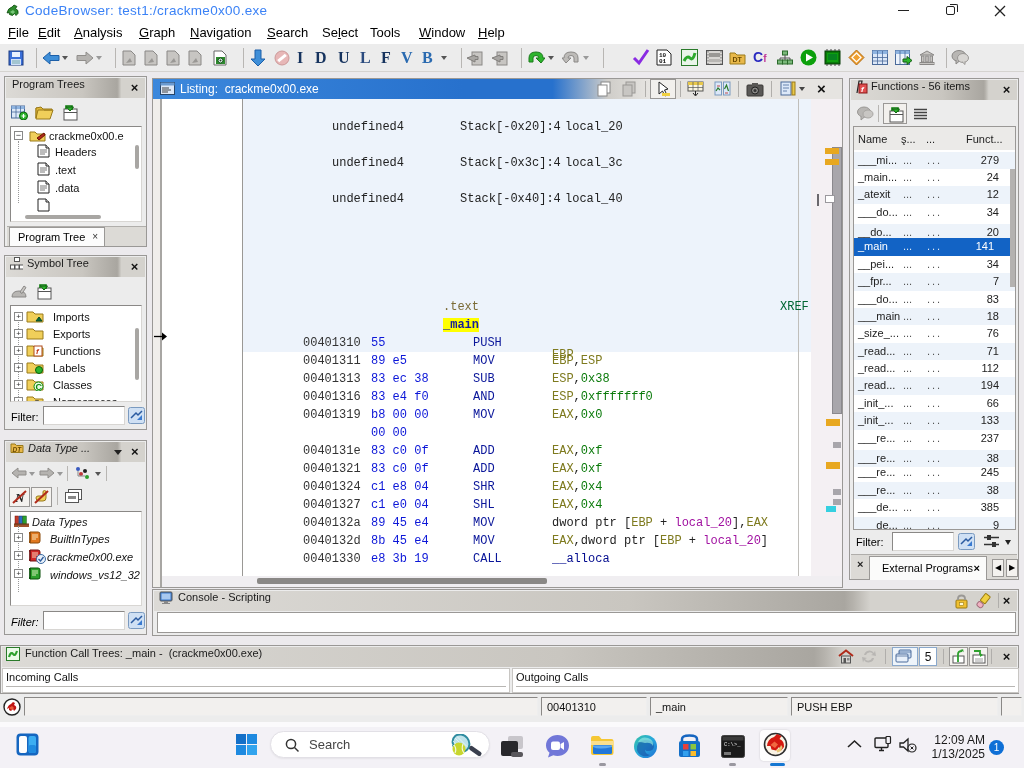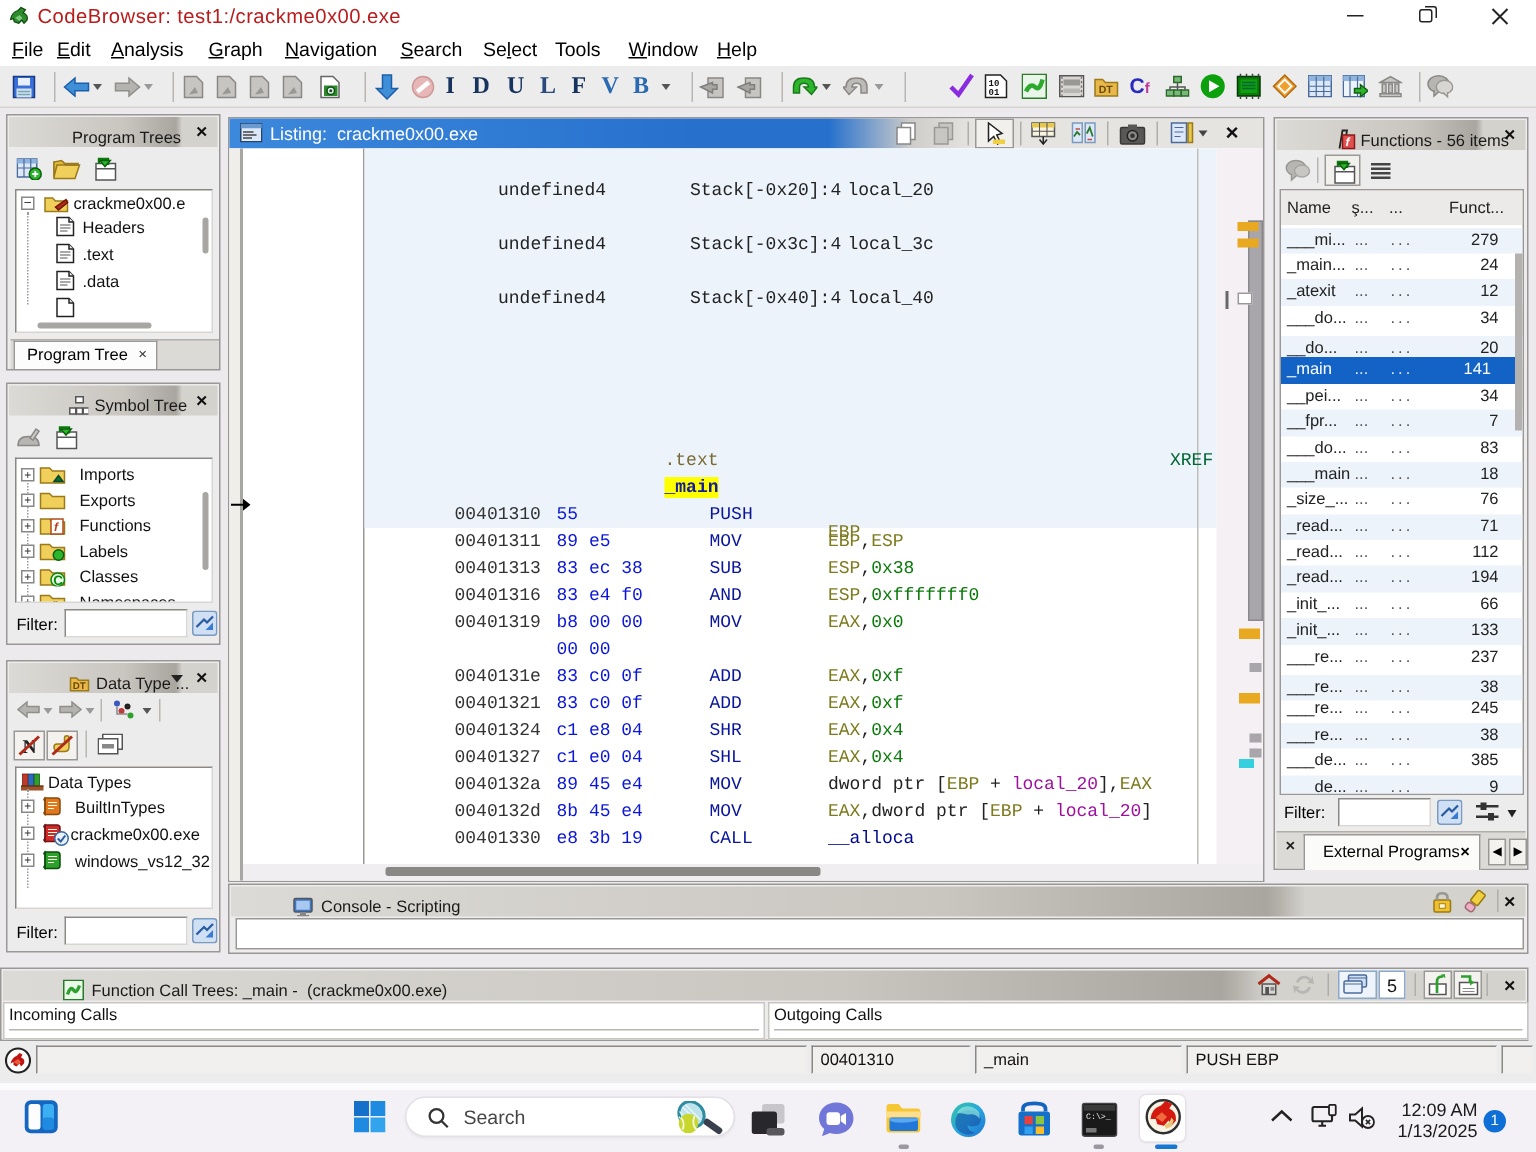--- a/index.html
+++ b/index.html
@@ -2,21 +2,21 @@
 <html><head>
 <meta charset="utf-8">
 <style>
   * { margin:0; padding:0; box-sizing:border-box; }
   html,body { width:1024px; height:768px; overflow:hidden; }
   body { font-family:"Liberation Sans", sans-serif; background:#eceaed; position:relative; }
   .abs { position:absolute; }
   .panel { position:absolute; background:#ececec; border:1px solid #9a9896; }
   .phead { position:absolute; left:1px; right:1px; top:1px; height:20px;
            background:linear-gradient(to right,#dcdad6 0%, #c9c6c0 55%, #a9a6a0 80%, #b5b2ac 81%, #d4d2cd 83%, #d4d2cd 100%);
-           font-size:11px; color:#1a1a1a; display:flex; align-items:flex-end;padding-left:36px; }
+           font-size:11px; color:#1a1a1a; display:flex; align-items:flex-start; }
   .phx { position:absolute; top:3px; width:15px; height:15px; font-size:13px; font-weight:bold;
          color:#111; text-align:center; line-height:15px; }
   .sunk { background:#fff; border:1px solid #8a8886; border-right-color:#d8d6d3; border-bottom-color:#d8d6d3; }
   .treetxt { font-size:11px; color:#111; }
   svg { display:block; }
   .tb-sep { width:1px; height:20px; background:#b8b6b3; margin:0 5px; }
   .plusbox { left:3px; width:9px; height:9px; border:1px solid #888; background:#fff;
              font-size:8px; line-height:8px; text-align:center; color:#333; }
   .plusbox::before { content:"+"; }
   #lst div { position:absolute; height:16px; font-family:"Liberation Mono",monospace; font-size:12px; white-space:pre; color:#222; }
@@ -41,21 +41,21 @@
   .statf span { position:absolute; left:5px; top:3px; }
 </style>
 </head>
 <body>
 
 <div class="abs" style="left:0;top:0;width:1024px;height:22px;background:#ffffff;">
   <svg class="abs" style="left:5px;top:4px" width="15" height="15">
       <path d="M2,9 q1,-5 5,-6 l2,-2 3,1.5 -1.5,2 q3.5,1.5 2.5,5 l-2,2 -1.5,-2 -2,2 -3,-1 -0.5,-2 z" fill="#2d8a2d" stroke="#0a4a0a" stroke-width="0.8"></path>
       <path d="M5,8 l3,-2 2,2 -2,2 z" fill="#7ac87a"></path>
     </svg>
-  <div class="abs" style="left:25px;top:3px;font-size:13.5px;letter-spacing:0.3px;color:#b91c1c;">CodeBrowser: test1:/crackme0x00.exe</div>
+  <div class="abs" style="left:25px;top:3px;font-size:13.5px;letter-spacing:0.3px;color:#3b82f6;">CodeBrowser: test1:/crackme0x00.exe</div>
   <div class="abs" style="left:898px;top:10px;width:11px;height:1.4px;background:#222;"></div>
   <div class="abs" style="left:946px;top:6px;width:9px;height:9px;border:1.2px solid #222;border-radius:2px;"></div>
   <div class="abs" style="left:950px;top:4px;width:8px;height:8px;border:1.2px solid #222;border-left:none;border-bottom:none;border-radius:0 2px 0 0;"></div>
   <svg class="abs" style="left:994px;top:5px;" width="12" height="12">
       <path d="M1,1 L11,11 M11,1 L1,11" stroke="#222" stroke-width="1.3"></path>
     </svg>
 </div>
 
 <div class="abs" style="left:0;top:22px;width:1024px;height:22px;background:#ffffff;font-size:13px;color:#000;">
   <span class="abs" style="left:8px;top:3px;"><u>F</u>ile</span>
@@ -375,21 +375,21 @@
   <div class="abs" style="left:2px;top:150px;font-size:11px;">
     <span style="position:absolute;left:4px;top:5px;">Filter:</span>
     <div class="abs sunk" style="left:36px;top:0px;width:82px;height:19px;"></div>
     <svg class="abs" style="left:121px;top:1px" width="17" height="17">
         <rect x="0.5" y="0.5" width="16" height="16" rx="2" fill="#cfe0f4" stroke="#7a9ac0"></rect>
         <path d="M3,11 l5,-5 2,2 4,-4" stroke="#2a5aa0" stroke-width="1.5" fill="none"></path>
         <path d="M9,13 h5 v-5 z" fill="#3a7ad0"></path>
       </svg>
   </div>
 </div>
-<div class="panel" id="data-types" style="left:4px;top:440px;width:143px;height:195px;">
+<div class="panel" id="data-types" style="left:4px;top:440px;width:143px;height:195px;font-style:italic;">
   <div class="phead">
     <svg style="margin-left:4px;" width="14" height="12">
         <path d="M1,2 h4 l1.5,1.5 h6.5 v7 h-12 z" fill="#e8b84a" stroke="#9a7a1a"></path>
         <text x="2.5" y="9.5" font-size="6.5" font-weight="bold" fill="#6a4a00">DT</text>
       </svg>
     <span style="margin-left:4px;">Data Type ...</span>
   </div>
   <div class="abs" style="right:24px;top:9px;width:0;height:0;border:4px solid transparent;border-top:5px solid #222;"></div>
   <div class="phx" style="right:4px;">×</div>
 

